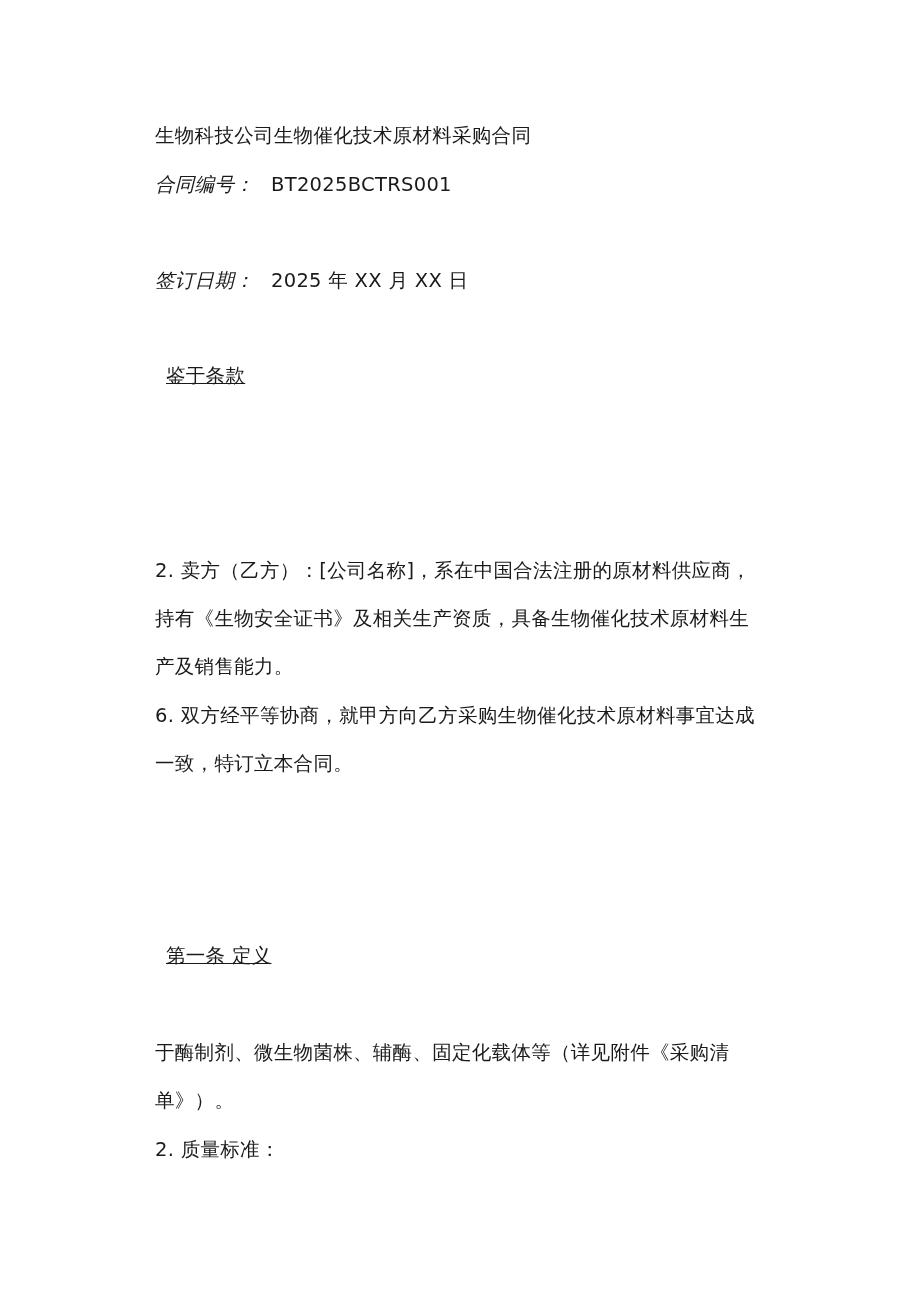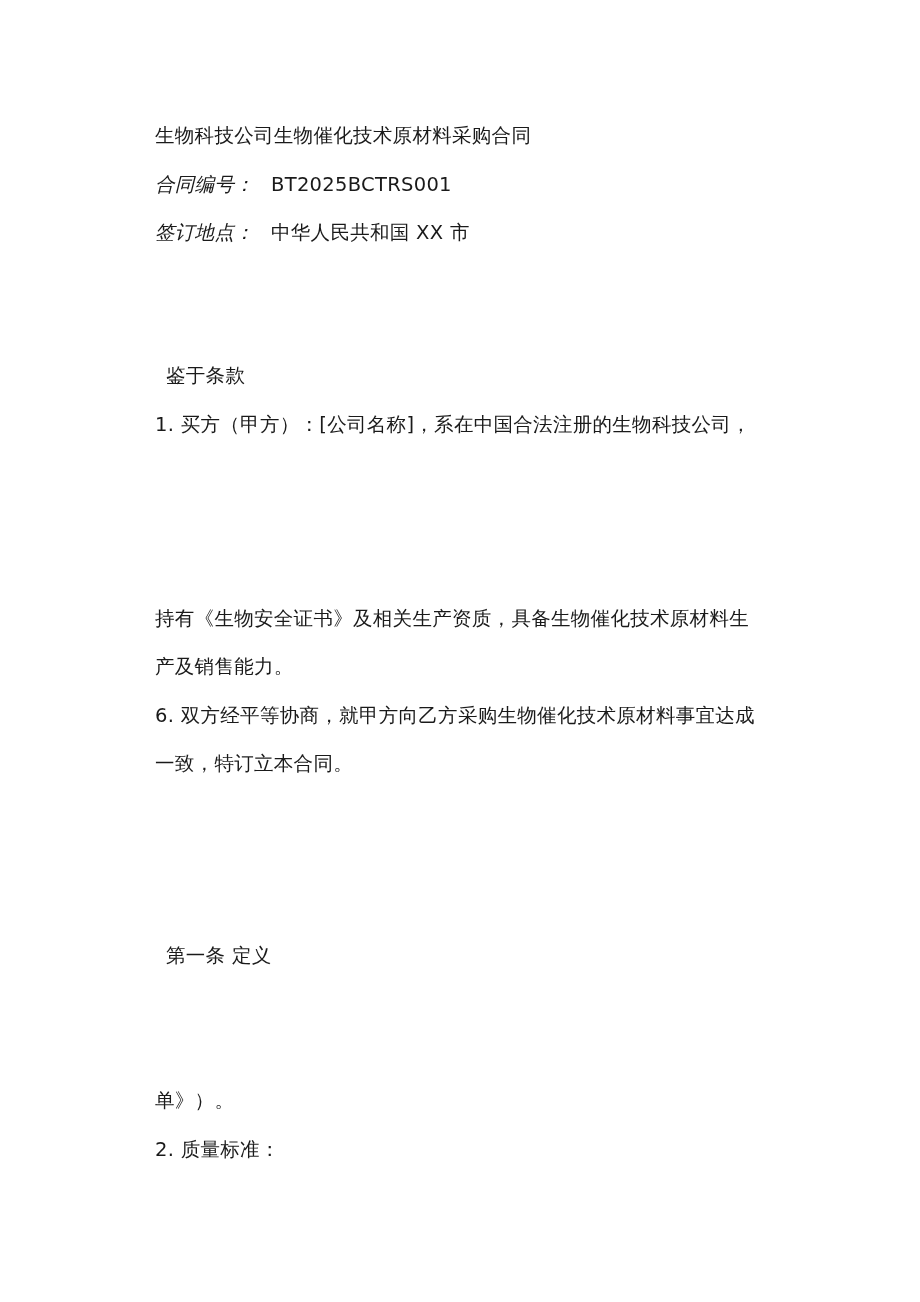--- a/index.html
+++ b/index.html
@@ -1,38 +1,39 @@
 <!DOCTYPE html>
 <html><head>
   <meta charset="utf-8">
   <style>
     html, body { margin: 0; padding: 0; background: #ffffff; }
     body { width: 920px; height: 1302px; overflow: hidden; position: relative;
            font-family: "DejaVu Sans", "Liberation Sans", sans-serif; color: #1a1a1a; }
     .page { position: absolute; left: 16px; top: 0; width: 920px; height: 1302px; }
     .line { position: absolute; left: 139px; font-size: 19.5px; line-height: 24px; white-space: nowrap; letter-spacing: 0.3px; }
-    .indent { left: 150px; }
+    .indent { left: 150px; text-decoration: underline; }
     .kv-label { display: inline-block; width: 116px; font-style: italic; }
   </style>
 </head>
 <body>
 
 <div class="page">
   <div class="line" style="top:124px">生物科技公司生物催化技术原材料采购合同</div>
 
   <div class="line" style="top:173px">
     <span class="kv-label">合同编号：</span><span>BT2025BCTRS001</span>
   </div>
-  <div class="line" style="top:221px">
-    <span class="kv-label">签订地点：</span><span>中华人民共和国 XX 市</span>
+  <div class="line" style="top:269px">
+    <span class="kv-label">签订日期：</span><span>2025 年 XX 月 XX 日</span>
   </div>
 
   <div class="line indent" style="top:364px">鉴于条款</div>
-  <div class="line" style="top:413px">1. 买方（甲方）：[公司名称]，系在中国合法注册的生物科技公司，</div>
+  <div class="line" style="top:559px">2. 卖方（乙方）：[公司名称]，系在中国合法注册的原材料供应商，</div>
   <div class="line" style="top:607px">持有《生物安全证书》及相关生产资质，具备生物催化技术原材料生</div>
   <div class="line" style="top:655px">产及销售能力。</div>
   <div class="line" style="top:704px">6. 双方经平等协商，就甲方向乙方采购生物催化技术原材料事宜达成</div>
   <div class="line" style="top:752px">一致，特订立本合同。</div>
 
   <div class="line indent" style="top:944px">第一条  定义</div>
+  <div class="line" style="top:1041px">于酶制剂、微生物菌株、辅酶、固定化载体等（详见附件《采购清</div>
   <div class="line" style="top:1089px">单》）。</div>
   <div class="line" style="top:1138px">2. 质量标准：</div>
 </div>
 
 </body></html>

